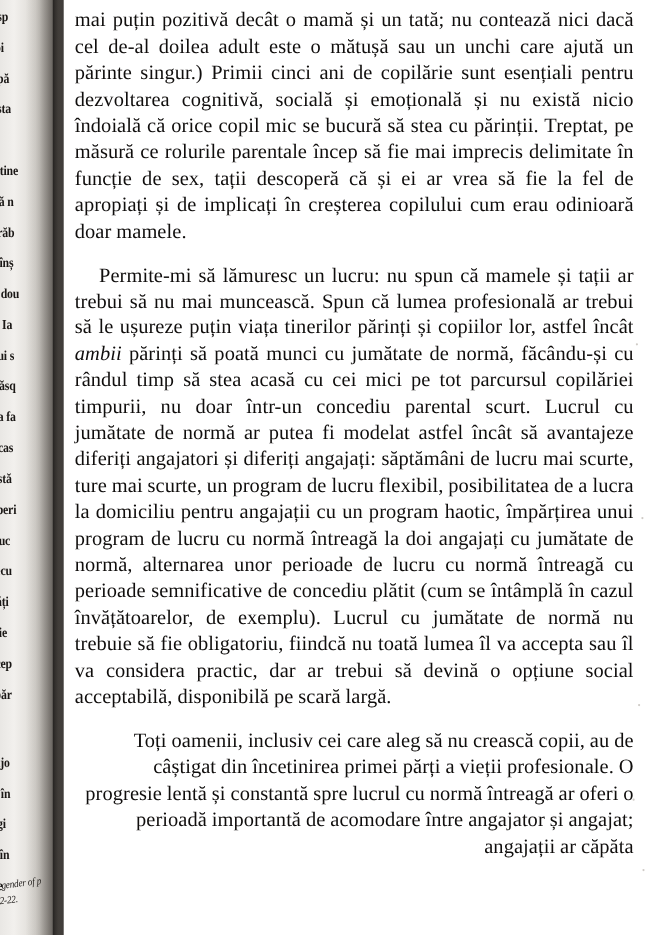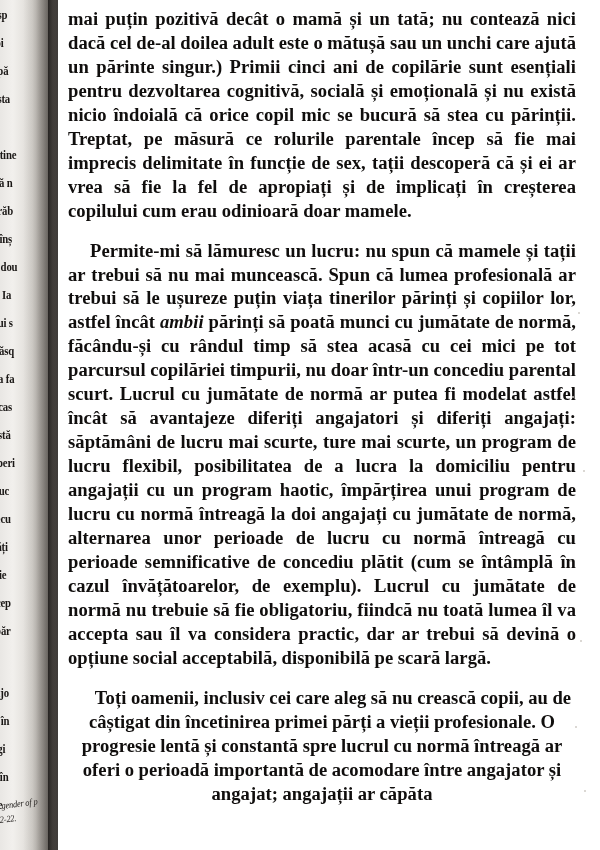--- a/index.html
+++ b/index.html
@@ -113,28 +113,27 @@
     font-family: "Liberation Serif", "DejaVu Serif", serif;
     font-size: 18.6px;
     line-height: 23.95px;
     color: #100e0d;
     text-align: justify;
     text-justify: inter-word;
     -webkit-hyphens: none;
     hyphens: none;
     word-spacing: -0.2px;
     letter-spacing: 0.05px;
-    font-weight: bold;
   }
   .para + .para {
     text-indent: 22px;
     margin-top: 16px;
   }
   .para.last {
-    text-align: center;
+    text-align: right;
   }
 
   .ital { font-style: italic; }
 
   
   .speck {
     position: absolute;
     width: 2px;
     height: 2px;
     background: #cfcbc6;

